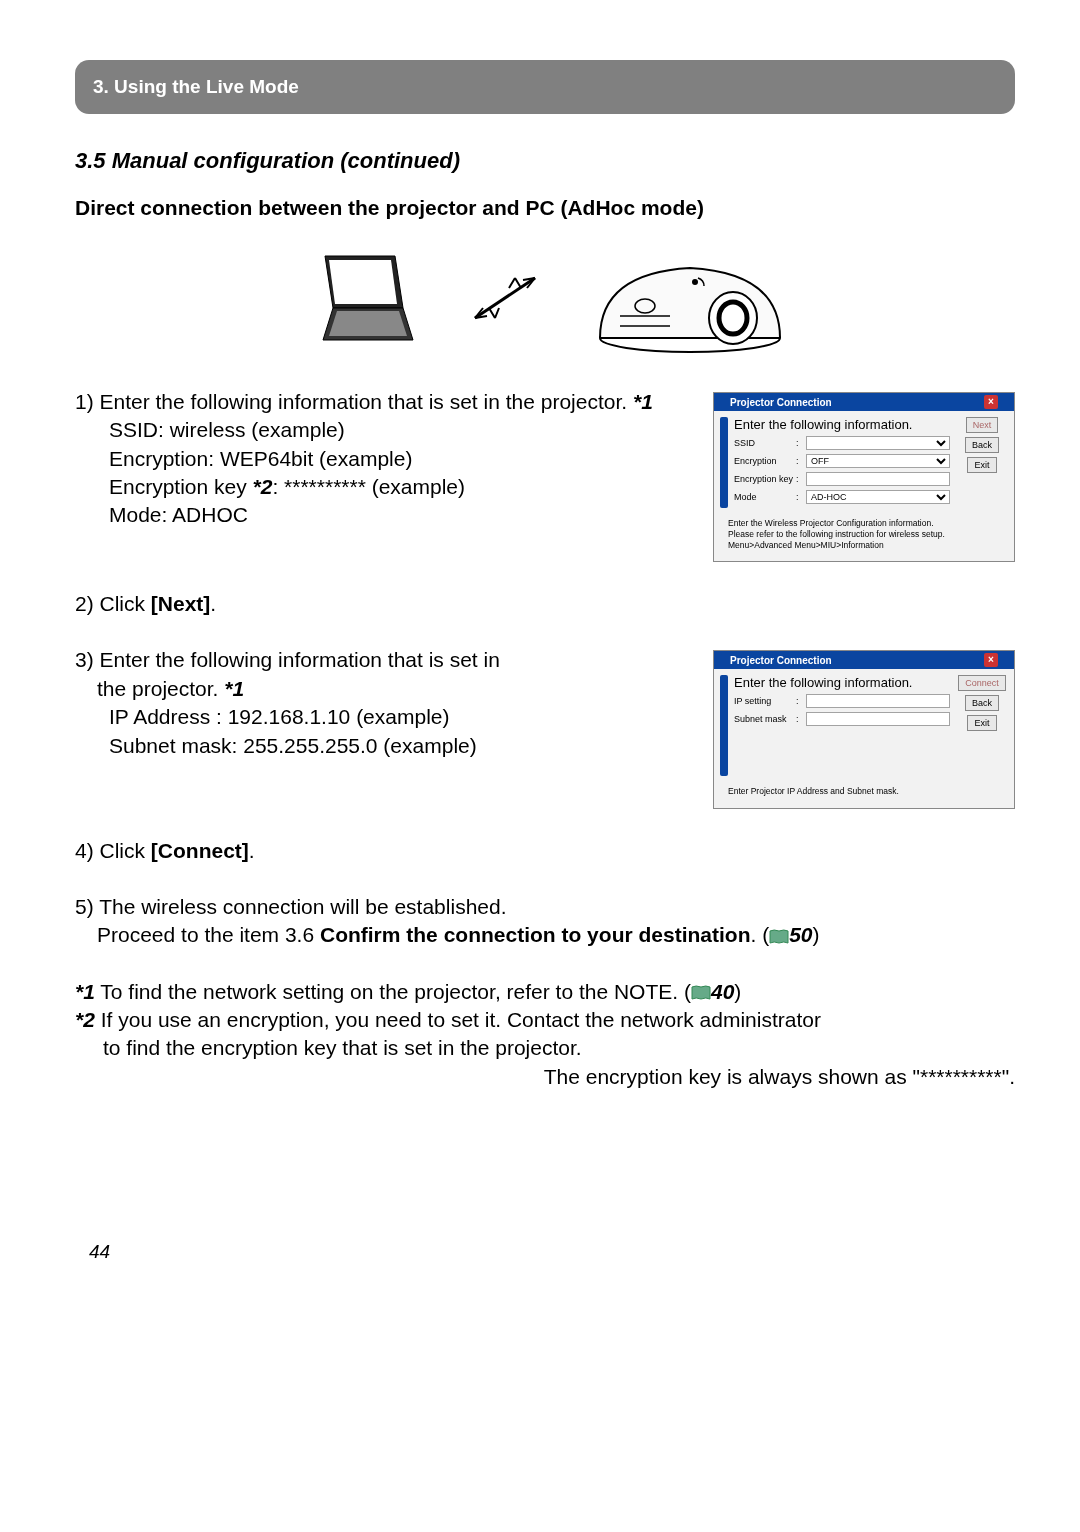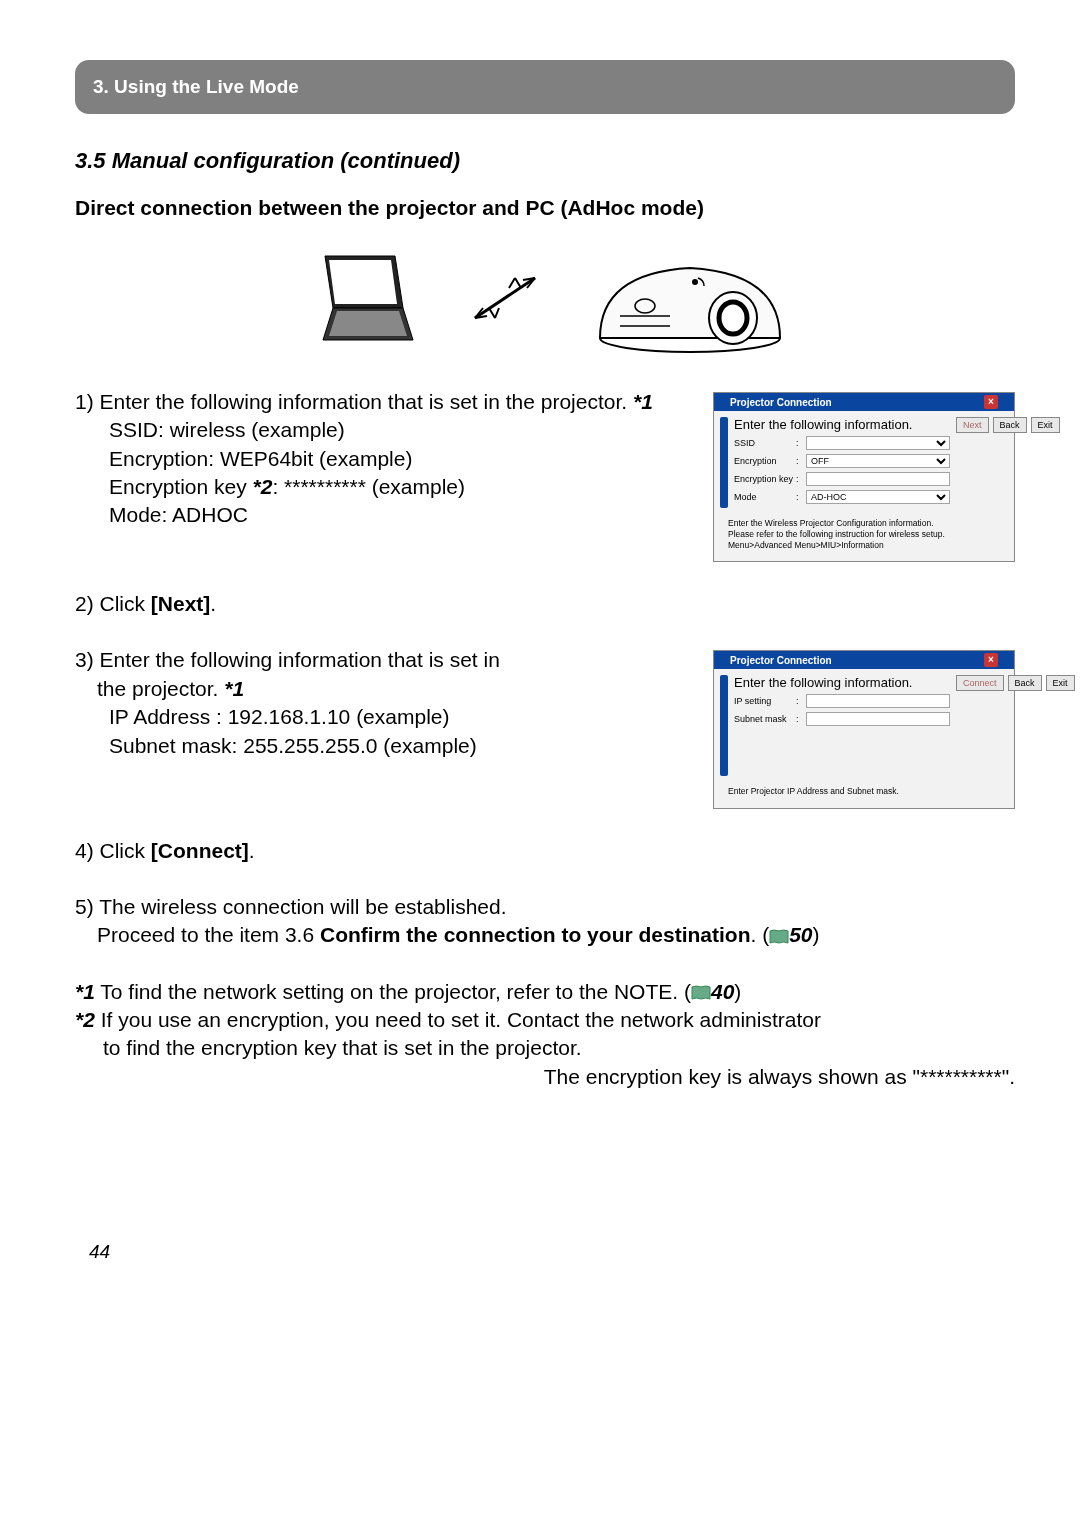--- a/index.html
+++ b/index.html
@@ -124,22 +124,23 @@
     flex: 1;
     height: 14px;
     font-size: 9px;
     border: 1px solid #a3a3a3;
     background: #fff;
     box-sizing: border-box;
   }
   .dialog-btns {
     width: 52px;
     display: flex;
-    flex-direction: row;
+    flex-direction: column;
     gap: 4px;
+    align-items: center;
   }
   .dialog-btns button {
     height: 16px;
     font-size: 9px;
     border: 1px solid #888;
     background: #e8e8e8;
     cursor: pointer;
   }
   .dialog-footer {
     padding: 4px 14px 10px;

